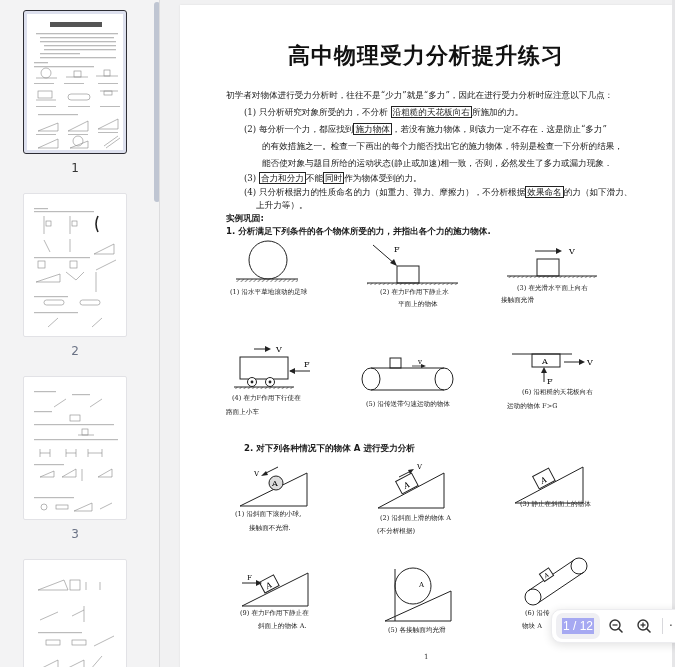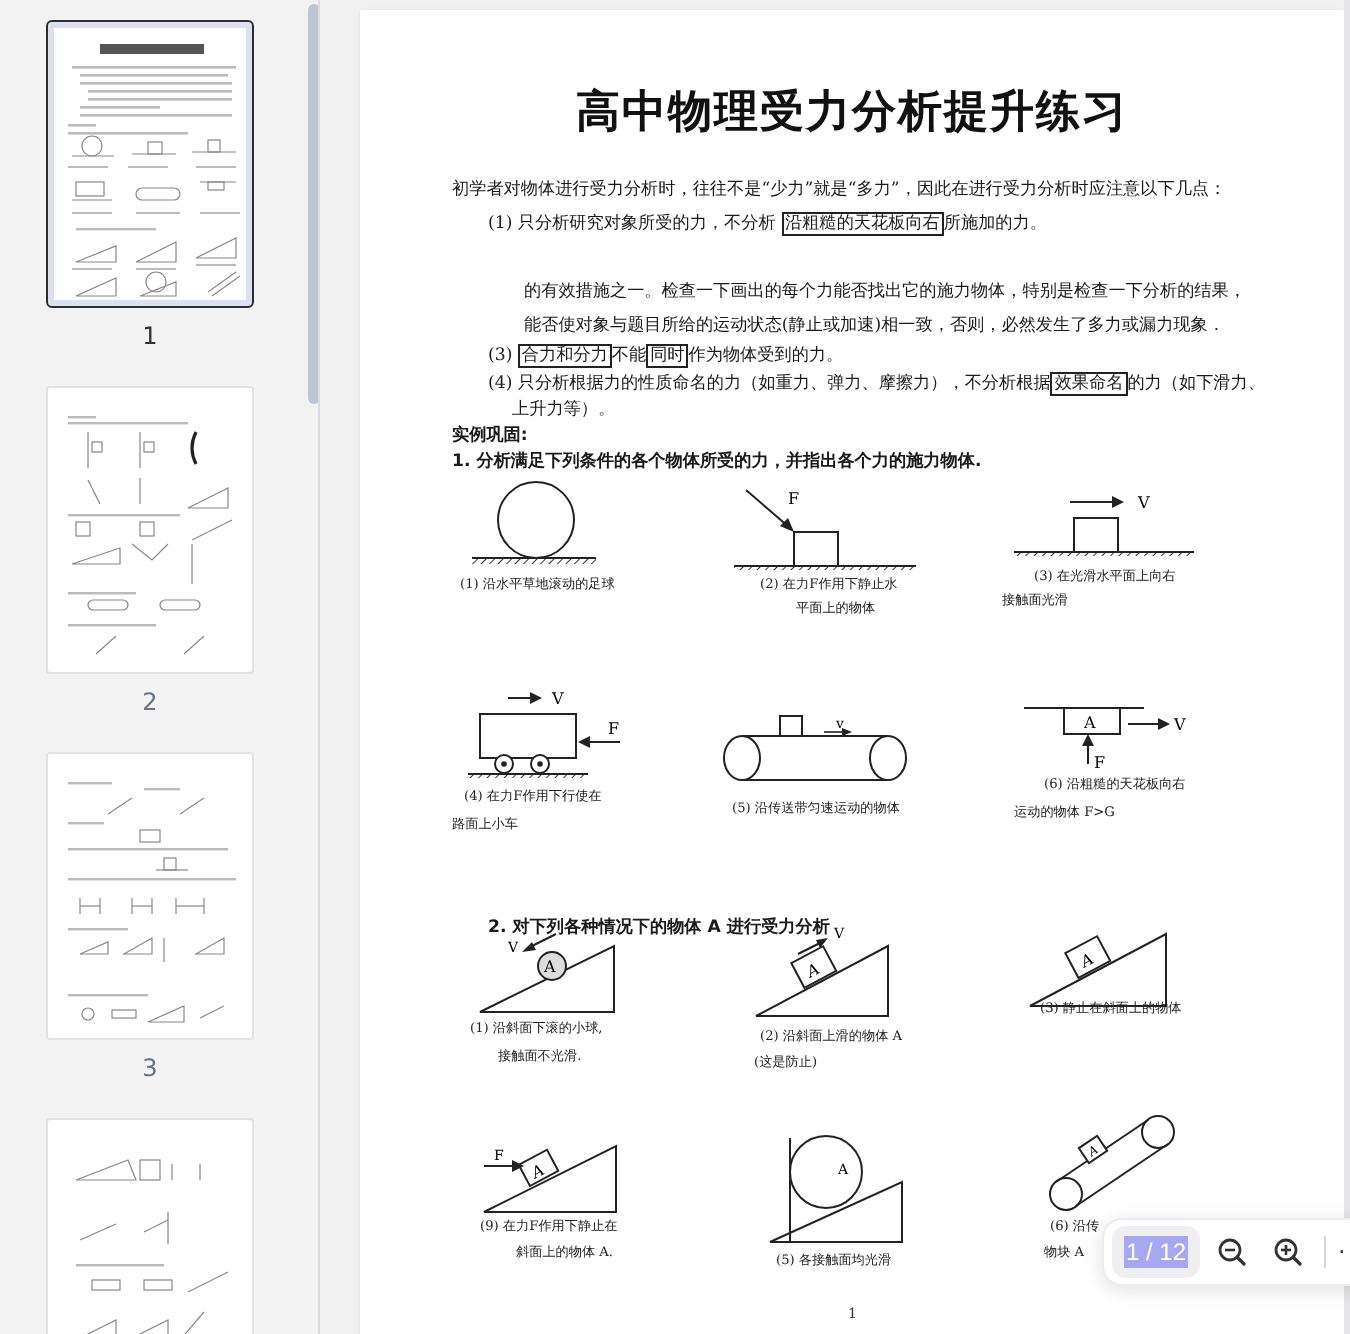--- a/index.html
+++ b/index.html
@@ -209,20 +209,23 @@
   <div class="main">
     <div class="page">
       <div class="doc-title">高中物理受力分析提升练习</div>
 
       <div class="doc-text" style="left:46px;top:84px;text-align:right;">初学者对物体进行受力分析时，往往不是“少力”就是“多力”，因此在进行受力分析时应注意以下几点：</div>
 
       <div class="doc-text" style="left:64px;top:101px;">
         <span>(1)  只分析研究对象所受的力，不分析 </span><span class="boxed">沿粗糙的天花板向右</span><span>所施加的力。</span>
       </div>
 
+      <div class="doc-text" style="left:64px;top:118px;">
+        <span>(2)  每分析一个力，都应找到</span><span class="boxed">施力物体</span><span>，若没有施力物体，则该力一定不存在．这是防止“多力”</span>
+      </div>
       <div class="doc-text" style="left:82px;top:152px;">能否使对象与题目所给的运动状态(静止或加速)相一致，否则，必然发生了多力或漏力现象．</div>
       <div class="doc-text" style="left:82px;top:135px;">的有效措施之一。检查一下画出的每个力能否找出它的施力物体，特别是检查一下分析的结果，</div>
 
       <div class="doc-text" style="left:64px;top:167px;">
         <span>(3)</span> <span class="boxed">合力和分力</span><span>不能</span><span class="boxed">同时</span><span>作为物体受到的力。</span>
       </div>
 
       <div class="doc-text" style="left:64px;top:181px;">
         <span>(4) 只分析根据力的性质命名的力（如重力、弹力、摩擦力），不分析根据</span><span class="boxed">效果命名</span><span>的力（如下滑力、</span>
       </div>
@@ -302,21 +305,21 @@
         <line x1="54" y1="12" x2="72" y2="12" stroke="#222" stroke-width="1"></line>
         <polygon points="75,12 69,9 69,15" fill="#222"></polygon>
         <text x="77" y="15" font-size="8" font-family="DejaVu Serif, serif">V</text>
         <line x1="34" y1="32" x2="34" y2="19" stroke="#222" stroke-width="1"></line>
         <polygon points="34,17 31,23 37,23" fill="#222"></polygon>
         <text x="37" y="34" font-size="8" font-family="DejaVu Serif, serif">F</text>
       </svg>
       <div class="cap" style="left:342px;top:380px;">(6) 沿粗糙的天花板向右</div>
       <div class="cap" style="left:327px;top:394px;">运动的物体 F&gt;G</div>
 
-      <div class="doc-text bold" style="left:64px;top:437px;margin-top:16px;">2. 对下列各种情况下的物体 A 进行受力分析</div>
+      <div class="doc-text bold" style="left:64px;top:437px;">2. 对下列各种情况下的物体 A 进行受力分析</div>
 
       <svg class="diagram" style="left:58px;top:455px;" width="75" height="48">
         <polygon points="2,46 69,13 69,46" fill="none" stroke="#222" stroke-width="1"></polygon>
         <circle cx="38" cy="23" r="7" fill="#ddd" stroke="#222" stroke-width="1"></circle>
         <text x="34" y="26" font-size="8" font-family="DejaVu Serif, serif">A</text>
         <line x1="40" y1="7" x2="26" y2="14" stroke="#222" stroke-width="1"></line>
         <polygon points="23,16 28,11 30,15" fill="#222"></polygon>
         <text x="16" y="16" font-size="7" font-family="DejaVu Serif, serif">V</text>
       </svg>
       <div class="cap" style="left:55px;top:502px;">(1) 沿斜面下滚的小球,</div>
@@ -326,21 +329,21 @@
         <polygon points="2,48 68,13 68,48" fill="none" stroke="#222" stroke-width="1"></polygon>
         <g transform="translate(36,31) rotate(-28)">
           <rect x="-10" y="-16" width="18" height="14" fill="#fff" stroke="#222" stroke-width="1"></rect>
           <text x="-5" y="-5" font-size="8" font-family="DejaVu Serif, serif" font-style="italic">A</text>
         </g>
         <line x1="23" y1="17" x2="35" y2="11" stroke="#222" stroke-width="1"></line>
         <polygon points="38,9 32,10 34,14" fill="#222"></polygon>
         <text x="41" y="9" font-size="7" font-family="DejaVu Serif, serif">V</text>
       </svg>
       <div class="cap" style="left:200px;top:506px;">(2) 沿斜面上滑的物体 A</div>
-      <div class="cap" style="left:197px;top:519px;">(这是防止)</div>
+      <div class="cap" style="left:197px;top:519px;">(不分析根据)</div>
 
       <svg class="diagram" style="left:333px;top:455px;" width="75" height="45">
         <polygon points="2,43 70,7 70,43" fill="none" stroke="#222" stroke-width="1"></polygon>
         <g transform="translate(36,26) rotate(-28)">
           <rect x="-10" y="-16" width="18" height="14" fill="#fff" stroke="#222" stroke-width="1"></rect>
           <text x="-5" y="-5" font-size="8" font-family="DejaVu Serif, serif" font-style="italic">A</text>
         </g>
       </svg>
       <div class="cap" style="left:340px;top:492px;">(3) 静止在斜面上的物体</div>
 

